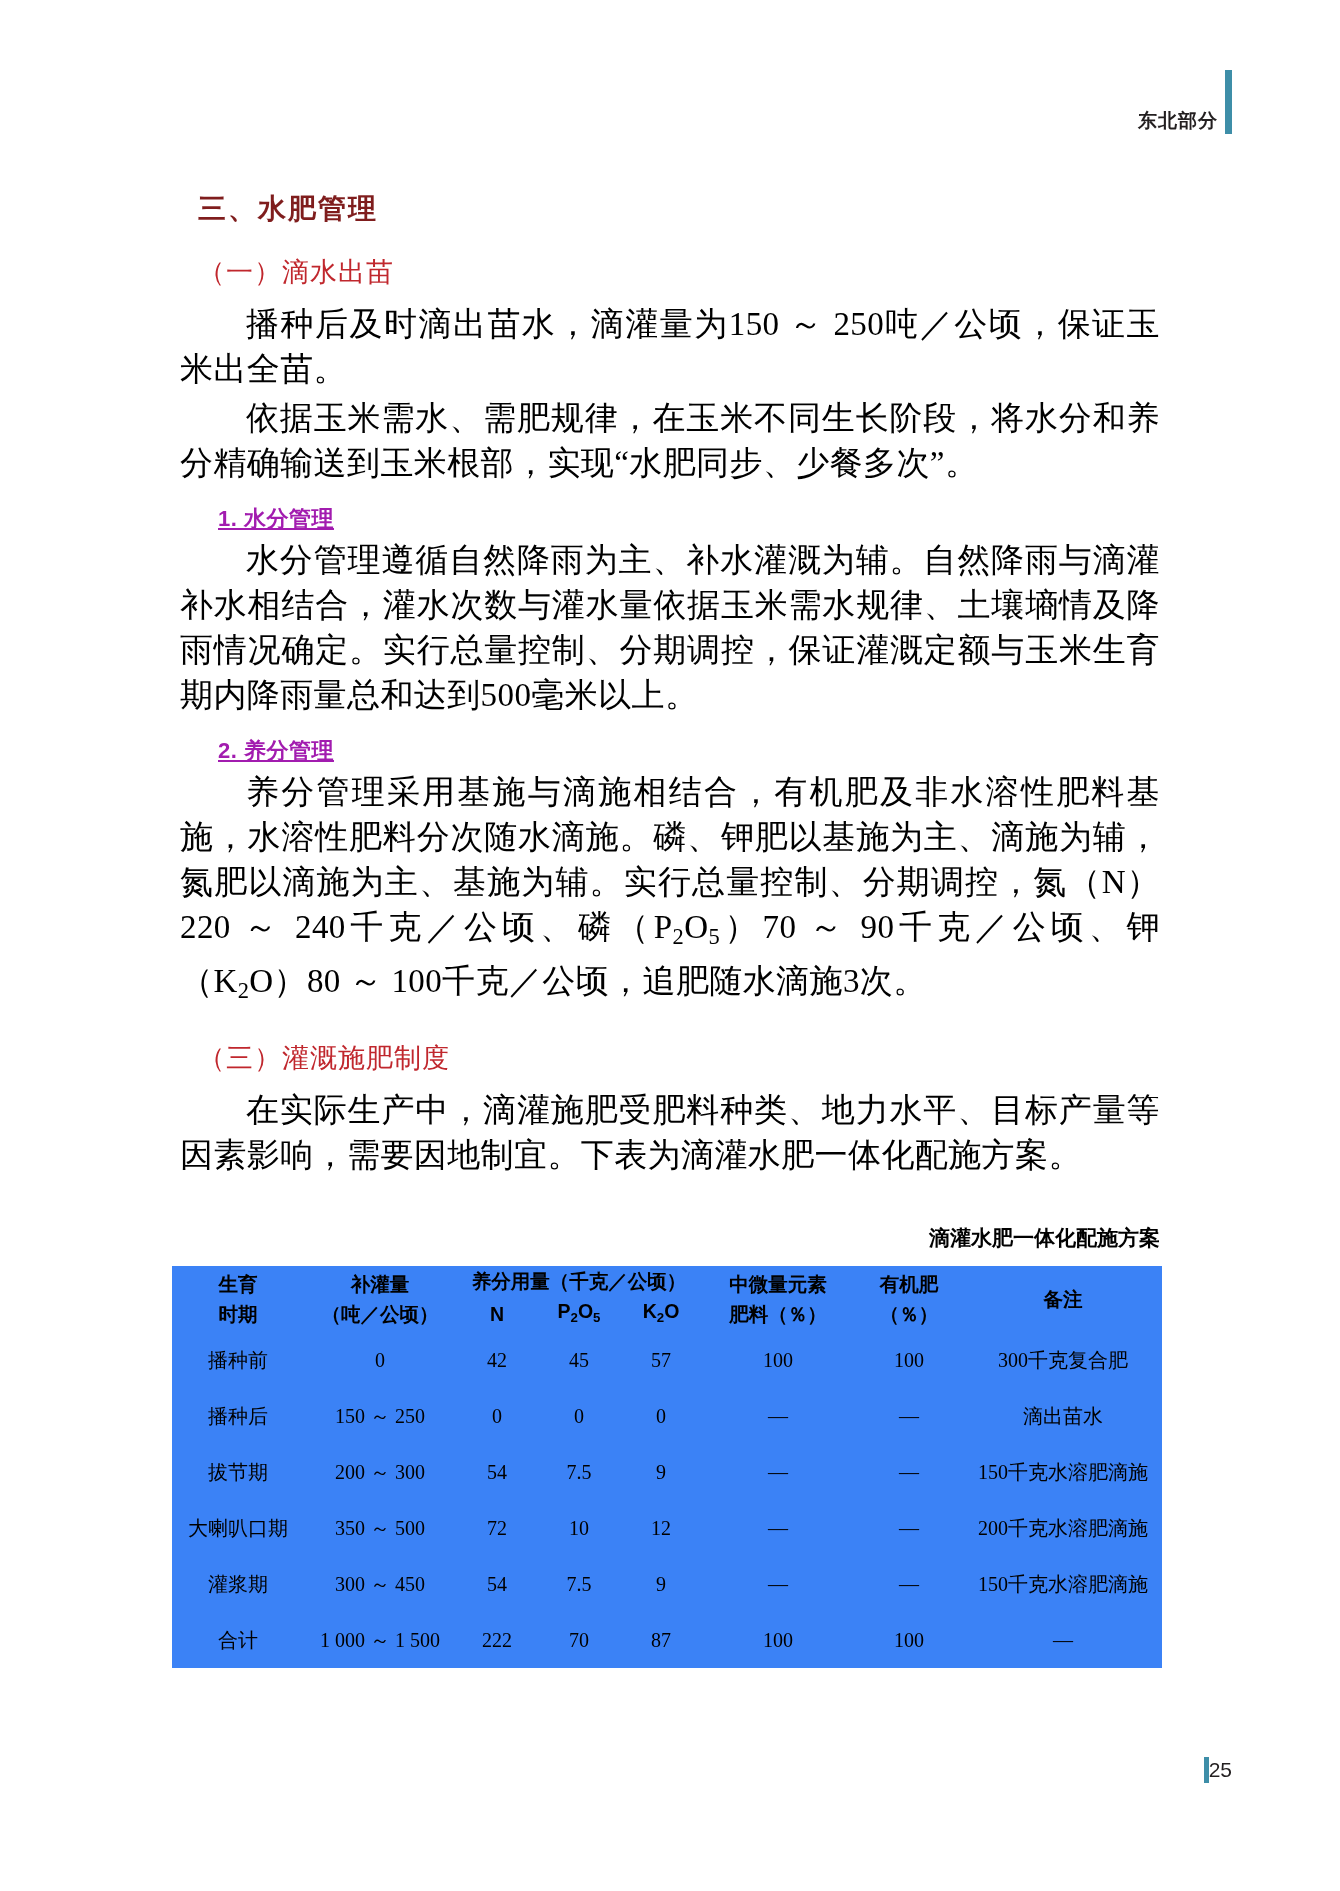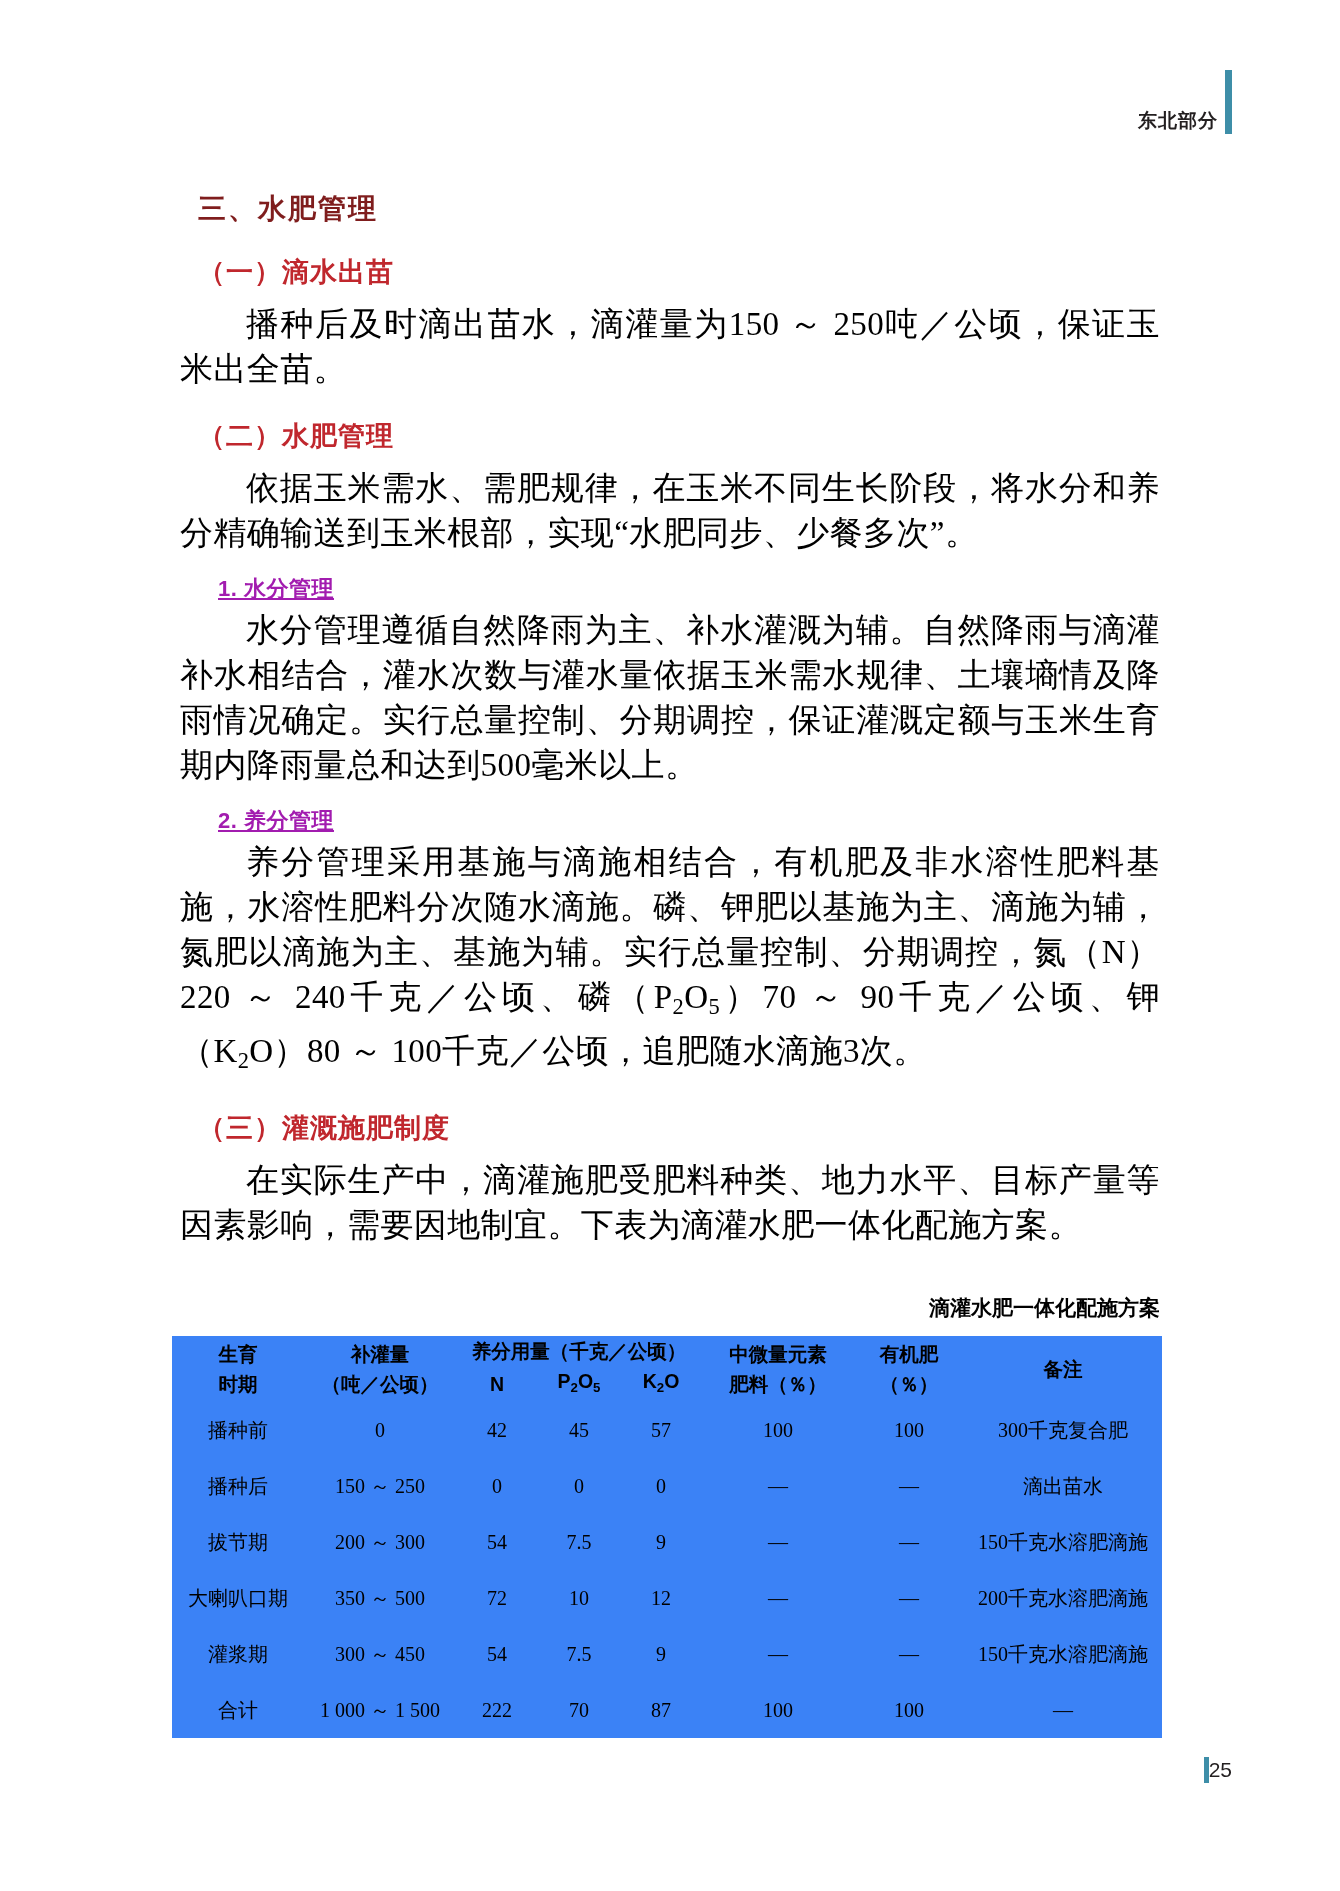--- a/index.html
+++ b/index.html
@@ -56,21 +56,21 @@
   h1.sec-title {
     font-family: "Liberation Sans", "DejaVu Sans", sans-serif;
     font-weight: bold;
     font-size: 28px;
     color: #7f1d1d;
     margin: 0 0 22px 18px;
     letter-spacing: 2px;
   }
   h2.sub-title {
     font-family: "Liberation Sans", "DejaVu Sans", sans-serif;
-    font-weight: bold;
+    font-weight: normal;
     font-size: 27px;
     color: #c0272d;
     margin: 26px 0 12px 18px;
     letter-spacing: 1px;
   }
   h3.sub-sub-title {
     font-family: "Liberation Sans", "DejaVu Sans", sans-serif;
     font-weight: bold;
     font-size: 22px;
     color: #a21caf;
@@ -160,21 +160,20 @@
     <span class="header-text">东北部分</span>
   </div>
 
   <div class="content">
 
     <h1 class="sec-title">三、水肥管理</h1>
 
     <h2 class="sub-title">（一）滴水出苗</h2>
     <p class="para">播种后及时滴出苗水，滴灌量为150 ～ 250吨／公顷，保证玉米出全苗。</p>
 
-    <h2 class="sub-title">（二）水肥管理</h2>
     <p class="para">依据玉米需水、需肥规律，在玉米不同生长阶段，将水分和养分精确输送到玉米根部，实现“水肥同步、少餐多次”。</p>
 
     <h3 class="sub-sub-title">1. 水分管理</h3>
     <p class="para">水分管理遵循自然降雨为主、补水灌溉为辅。自然降雨与滴灌补水相结合，灌水次数与灌水量依据玉米需水规律、土壤墒情及降雨情况确定。实行总量控制、分期调控，保证灌溉定额与玉米生育期内降雨量总和达到500毫米以上。</p>
 
     <h3 class="sub-sub-title">2. 养分管理</h3>
     <p class="para"><span>养分管理采用基施与滴施相结合，有机肥及非水溶性肥料基施，水溶性肥料分次随水滴施。磷、钾肥以基施为主、滴施为辅，氮肥以滴施为主、基施为辅。实行总量控制、分期调控，氮（N）220 ～ 240千克／公顷、磷（P</span><sub>2</sub><span>O<sub>5</sub></span><span>）70 ～ 90千克／公顷、钾（K</span><sub>2</sub><span>O）80 ～ 100千克／公顷，追肥随水滴施3次。</span></p>
 
     <h2 class="sub-title">（三）灌溉施肥制度</h2>
     <p class="para">在实际生产中，滴灌施肥受肥料种类、地力水平、目标产量等因素影响，需要因地制宜。下表为滴灌水肥一体化配施方案。</p>

